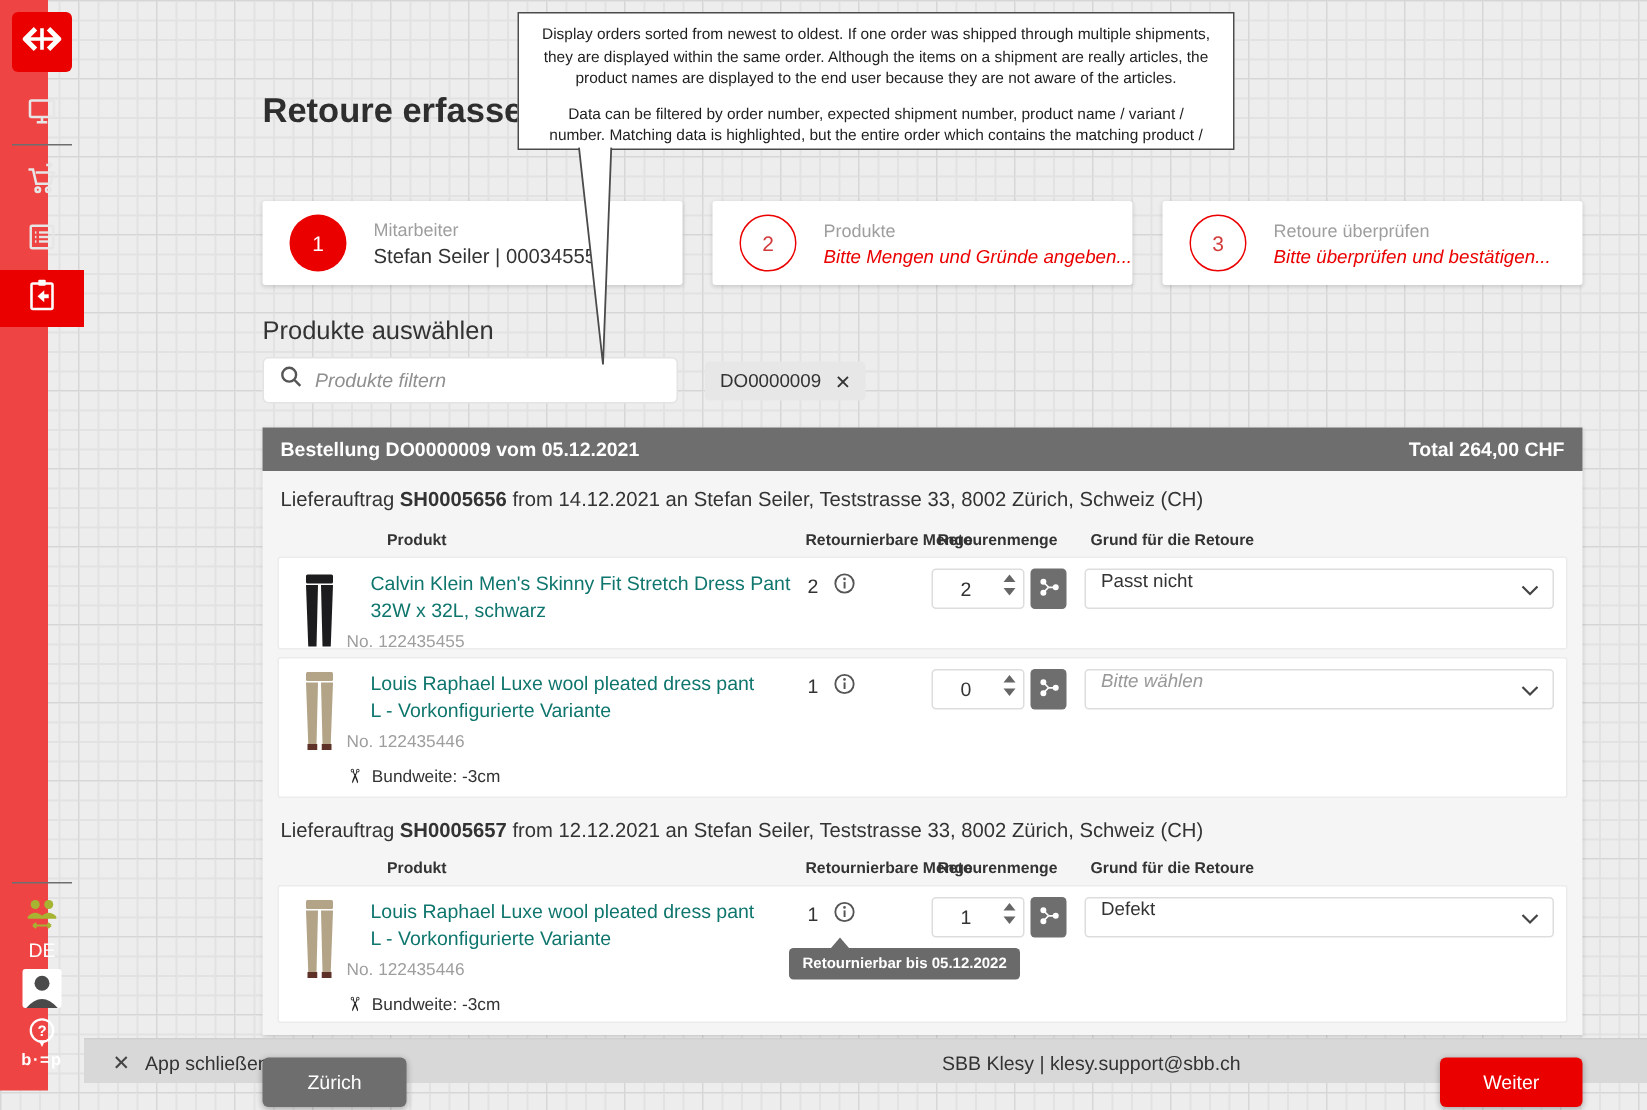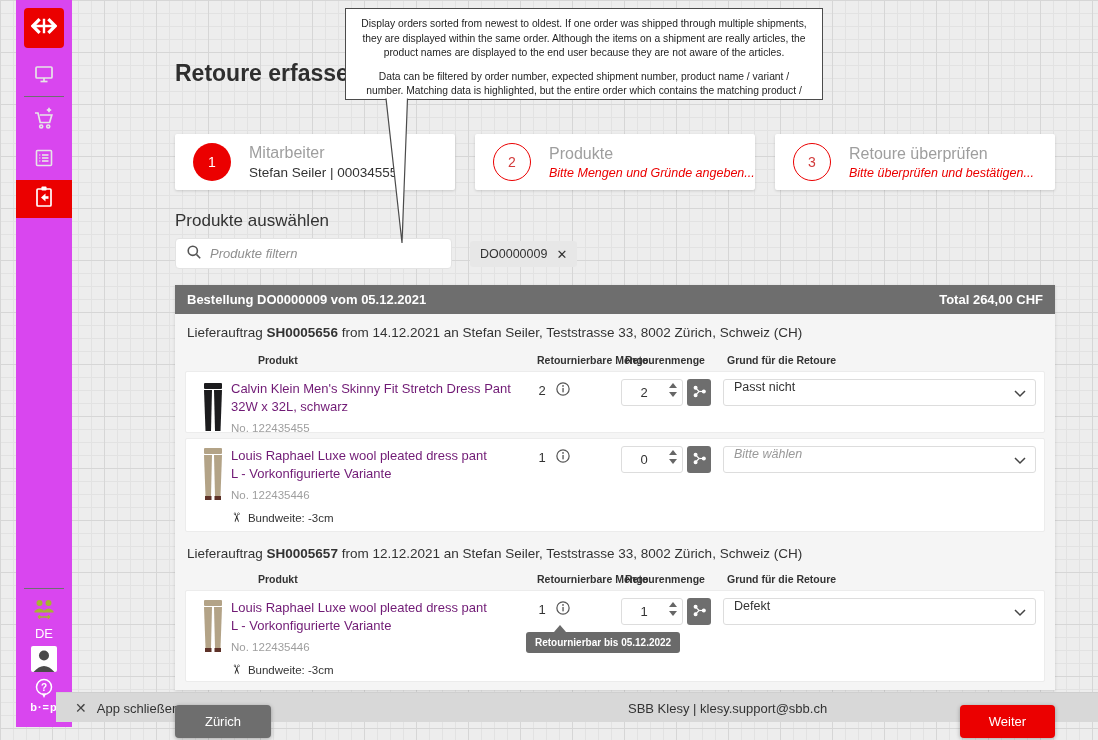--- a/index.html
+++ b/index.html
@@ -10,41 +10,41 @@
     background-color:#ededed;
     background-image:
       linear-gradient(#d6d6d6 1px, transparent 1px),
       linear-gradient(90deg,#d6d6d6 1px, transparent 1px),
       linear-gradient(#e2e2e2 1px, transparent 1px),
       linear-gradient(90deg,#e2e2e2 1px, transparent 1px);
     background-size:52px 52px,52px 52px,13px 13px,13px 13px;
     color:#333;
   }
   
-  .sidebar { position:absolute; left:16px; top:0; width:56px; height:727px; background:#d946ef; z-index:4; }
+  .sidebar { position:absolute; left:0; top:0; width:32px; height:727px; background:#ef4444; z-index:4; }
   .sb-logo { position:absolute; left:8px; top:8px; width:40px; height:40px; background:#EB0000; border-radius:4px; display:flex; align-items:center; justify-content:center; }
   .sb-icon { position:absolute; left:0; width:56px; display:flex; justify-content:center; cursor:pointer; }
   .sb-divider { position:absolute; left:8px; width:40px; border-top:1px solid #6e6e71; }
   .sb-active { position:absolute; left:0; top:180px; width:56px; height:38px; background:#EB0000; display:flex; align-items:center; justify-content:center; }
   .sb-lang { position:absolute; left:0; top:626px; width:56px; text-align:center; color:#fff; font-size:13px; }
   .sb-wordmark { position:absolute; left:0; top:701px; width:56px; text-align:center; color:#fff; font-size:11px; font-weight:bold; letter-spacing:1px; }
   .avatar-box { position:absolute; left:15px; top:646px; width:26px; height:26px; background:#fff; border-radius:2px; overflow:hidden; }
   
   .page-title { position:absolute; left:175px; top:60px; font-size:23px; color:#2e2e2e; z-index:1; }
   
   .annotation { position:absolute; left:345px; top:8px; width:478px; height:92px; background:#fff; border:1px solid #4b4b4b; border-radius:0; padding:8px 13px 5px; text-align:center; font-size:10.3px; line-height:1.42; color:#1e1e1e; z-index:5; overflow:hidden; }
   .annotation p + p { margin-top:9px; }
   .callout-pointer { position:absolute; left:0; top:0; z-index:6; pointer-events:none; }
   
   .step-card { position:absolute; top:134px; width:280px; height:56px; background:#fff; border-radius:2px; box-shadow:0 1px 3px rgba(0,0,0,0.15); display:flex; align-items:center; padding-left:18px; z-index:1; cursor:pointer; }
   .step-circle { width:38px; height:38px; border-radius:50%; display:flex; align-items:center; justify-content:center; font-size:14px; flex-shrink:0; }
   .step-circle.filled { background:#EB0000; color:#fff; }
   .step-circle.outline { background:#fff; border:1px solid #EB0000; color:#d23b3b; }
   .step-text { margin-left:18px; }
-  .step-label { font-size:16px; color:#9e9e9e; margin-bottom:3px; }
+  .step-label { font-size:12px; color:#9e9e9e; margin-bottom:3px; }
   .step-value { font-size:13.5px; color:#333; }
   .step-hint { font-size:12.5px; color:#EB0000; font-style:italic; }
   
   .select-heading { position:absolute; left:175px; top:211px; font-size:17px; color:#333; z-index:1; }
   .filter-box { position:absolute; left:175px; top:238px; width:277px; height:31px; background:#fff; border:1px solid #e3e3e3; border-radius:4px; display:flex; align-items:center; padding:0 10px; z-index:1; }
   .filter-box input { border:none; outline:none; flex:1; font-size:13px; font-style:italic; color:#555; margin-left:8px; font-family:"Liberation Sans",sans-serif; background:transparent; }
   .filter-box input::placeholder { color:#8f8f8f; font-style:italic; }
   .chip { position:absolute; left:470px; top:241px; height:26px; background:#e7e7e7; border-radius:3px; display:flex; align-items:center; padding:0 10px; font-size:12.5px; color:#333; z-index:1; }
   .chip-x { margin-left:9px; font-size:13px; color:#333; cursor:pointer; }
   
@@ -55,21 +55,21 @@
   .shipment-line { margin:11px 12px 0; font-size:13.5px; color:#333; }
   .shipment-line b { font-weight:700; }
   .col-headers { position:relative; height:13px; margin-top:14px; font-size:10.5px; font-weight:700; color:#333; }
   .ch-product { position:absolute; left:83px; }
   .ch-returnable { position:absolute; left:362px; }
   .ch-qty { position:absolute; left:450px; }
   .ch-reason { position:absolute; left:552px; }
   .prod-row { position:relative; margin:4px 10px 0; background:#fff; border:1px solid #ececec; border-radius:2px; }
   .row-img { position:absolute; left:12px; top:8px; width:30px; height:54px; display:flex; align-items:center; justify-content:center; }
   .row-text { margin-left:45px; padding:8px 0 8px 0; width:300px; }
-  .row-name { font-size:13px; color:#701a75; line-height:1.35; }
+  .row-name { font-size:13px; color:#0f766e; line-height:1.35;margin-left:16px; }
   .row-number { font-size:11.5px; color:#9e9e9e; margin-top:7px; }
   .row-alteration { font-size:11.5px; color:#333; margin-top:9px; display:flex; align-items:center; }
   .scissors { display:inline-block; transform:rotate(90deg); font-size:13px; margin-right:6px; color:#222; }
   .row-returnable { position:absolute; left:348px; top:11px; width:16px; text-align:center; font-size:13px; color:#333; }
   .info-icon { position:absolute; left:370px; top:10px; cursor:pointer; }
   .spinner { position:absolute; left:435px; top:7px; width:62px; height:27px; background:#fff; border:1px solid #ddd; border-radius:3px; }
   .spinner .sp-val { position:absolute; left:0; top:0; width:44px; height:25px; display:flex; align-items:center; justify-content:center; font-size:13px; color:#333; }
   .sp-arrows { position:absolute; right:5px; top:3px; display:flex; flex-direction:column; gap:4px; cursor:pointer; }
   .tri-up { width:0; height:0; border-left:4px solid transparent; border-right:4px solid transparent; border-bottom:5px solid #666; }
   .tri-down { width:0; height:0; border-left:4px solid transparent; border-right:4px solid transparent; border-top:5px solid #666; }

